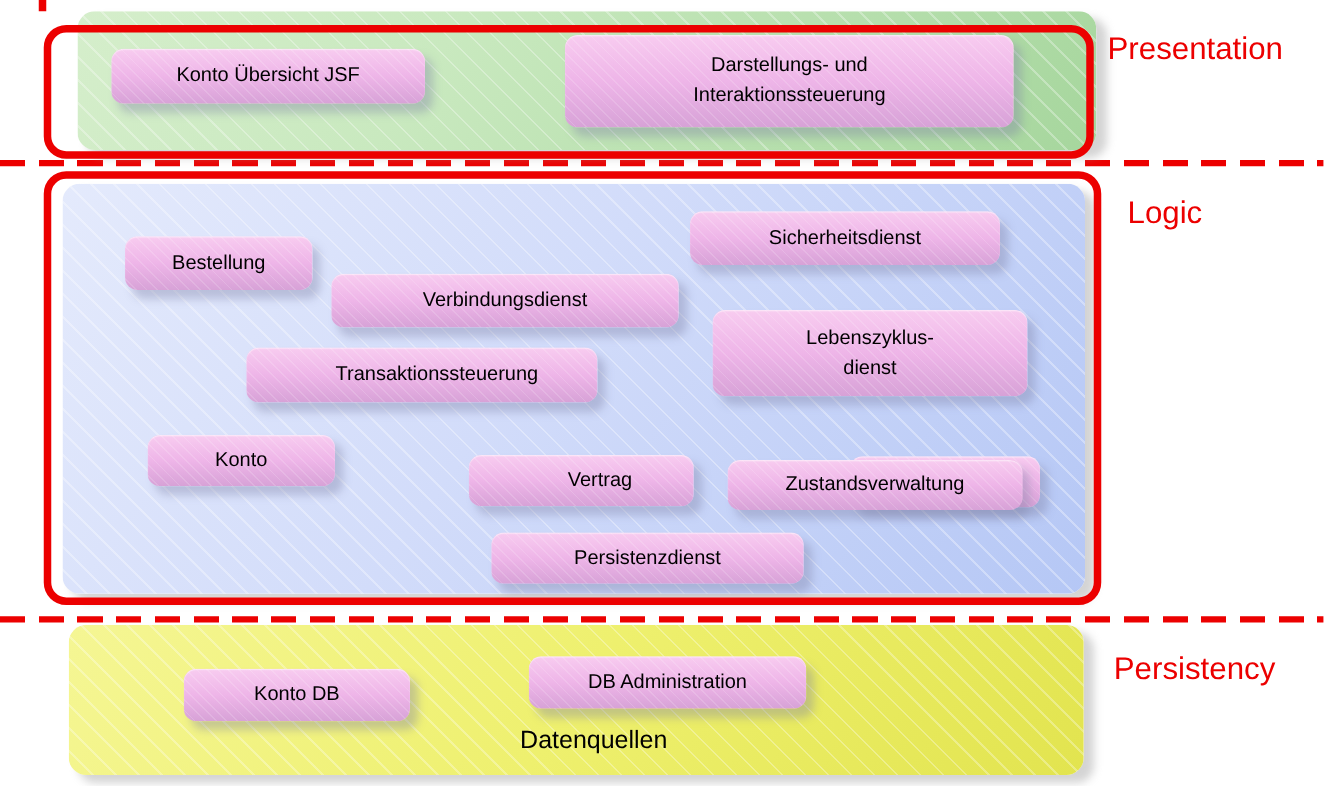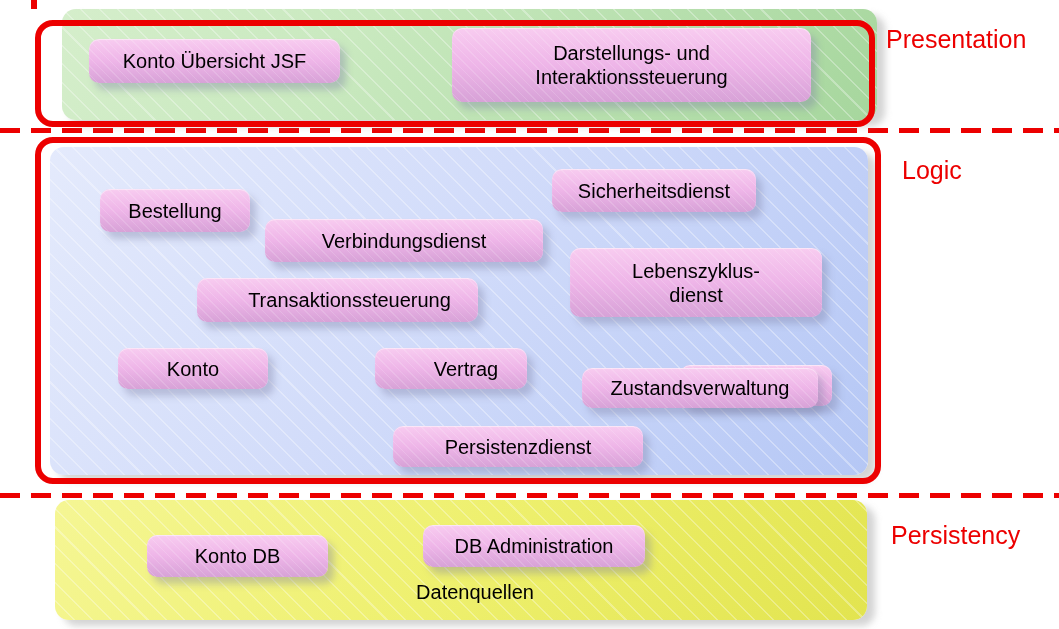--- a/index.html
+++ b/index.html
@@ -45,21 +45,21 @@
     position:absolute; box-sizing:border-box;
     border:6px solid #ec0000; border-radius:18px; background:transparent;
   }
   .frame-presentation { left:35px; top:20px;  width:840px; height:107px; }
   .frame-logic        { left:35px; top:137px; width:846px; height:347px; }
 
   
   .pill {
     position:absolute; box-sizing:border-box; border-radius:10px;
     display:flex; flex-direction:column; align-items:center; justify-content:center;
-    text-align:center; font-size:20px; color:#000; line-height:24px;
+    text-align:center; font-size:16px; color:#000; line-height:24px;
     background:
       repeating-linear-gradient(45deg, rgba(255,255,255,0.15) 0 1px, transparent 1px 6px),
       linear-gradient(180deg, #f8ccf0 0%, #eeb5e8 50%, #d7a2d7 100%);
     box-shadow:6px 7px 7px rgba(125,130,165,0.38), inset 0 1px 1px rgba(255,255,255,0.55);
   }
   .pill .line { display:block; }
 
   
   .tier-label {
     position:absolute; color:#ec0000; font-size:25px; line-height:27px; white-space:nowrap;
@@ -101,42 +101,42 @@
   <div class="red-frame frame-logic"></div>
 
   <div class="pill" style="left:100px; top:189px; width:150px; height:43px;">
     <span class="line">Bestellung</span>
   </div>
 
   <div class="pill" style="left:265px; top:219px; width:278px; height:43px;">
     <span class="line">Verbindungsdienst</span>
   </div>
 
-  <div class="pill" style="left:552px; top:169px; width:204px; height:43px;">
+  <div class="pill" style="left:552px; top:169px; width:248px; height:43px;">
     <span class="line">Sicherheitsdienst</span>
   </div>
 
   <div class="pill" style="left:570px; top:228px; width:252px; height:69px;margin-top:20px;">
     <span class="line">Lebenszyklus-</span>
     <span class="line">dienst</span>
   </div>
 
   <div class="pill" style="left:197px; top:278px; width:281px; height:44px;padding-left:24px;">
     <span class="line">Transaktionssteuerung</span>
   </div>
 
   <div class="pill" style="left:680px; top:317px; width:152px; height:41px;margin-top:48px;">
     <span class="line">Kunde</span>
   </div>
 
   <div class="pill" style="left:118px; top:348px; width:150px; height:41px;">
     <span class="line">Konto</span>
   </div>
 
-  <div class="pill" style="left:375px; top:348px; width:152px; height:41px;padding-left:30px;">
+  <div class="pill" style="left:375px; top:364px; width:180px; height:41px;padding-left:30px;">
     <span class="line">Vertrag</span>
   </div>
 
   <div class="pill" style="left:582px; top:368px; width:236px; height:40px;">
     <span class="line">Zustandsverwaltung</span>
   </div>
 
   <div class="pill" style="left:393px; top:426px; width:250px; height:41px;">
     <span class="line">Persistenzdienst</span>
   </div>

